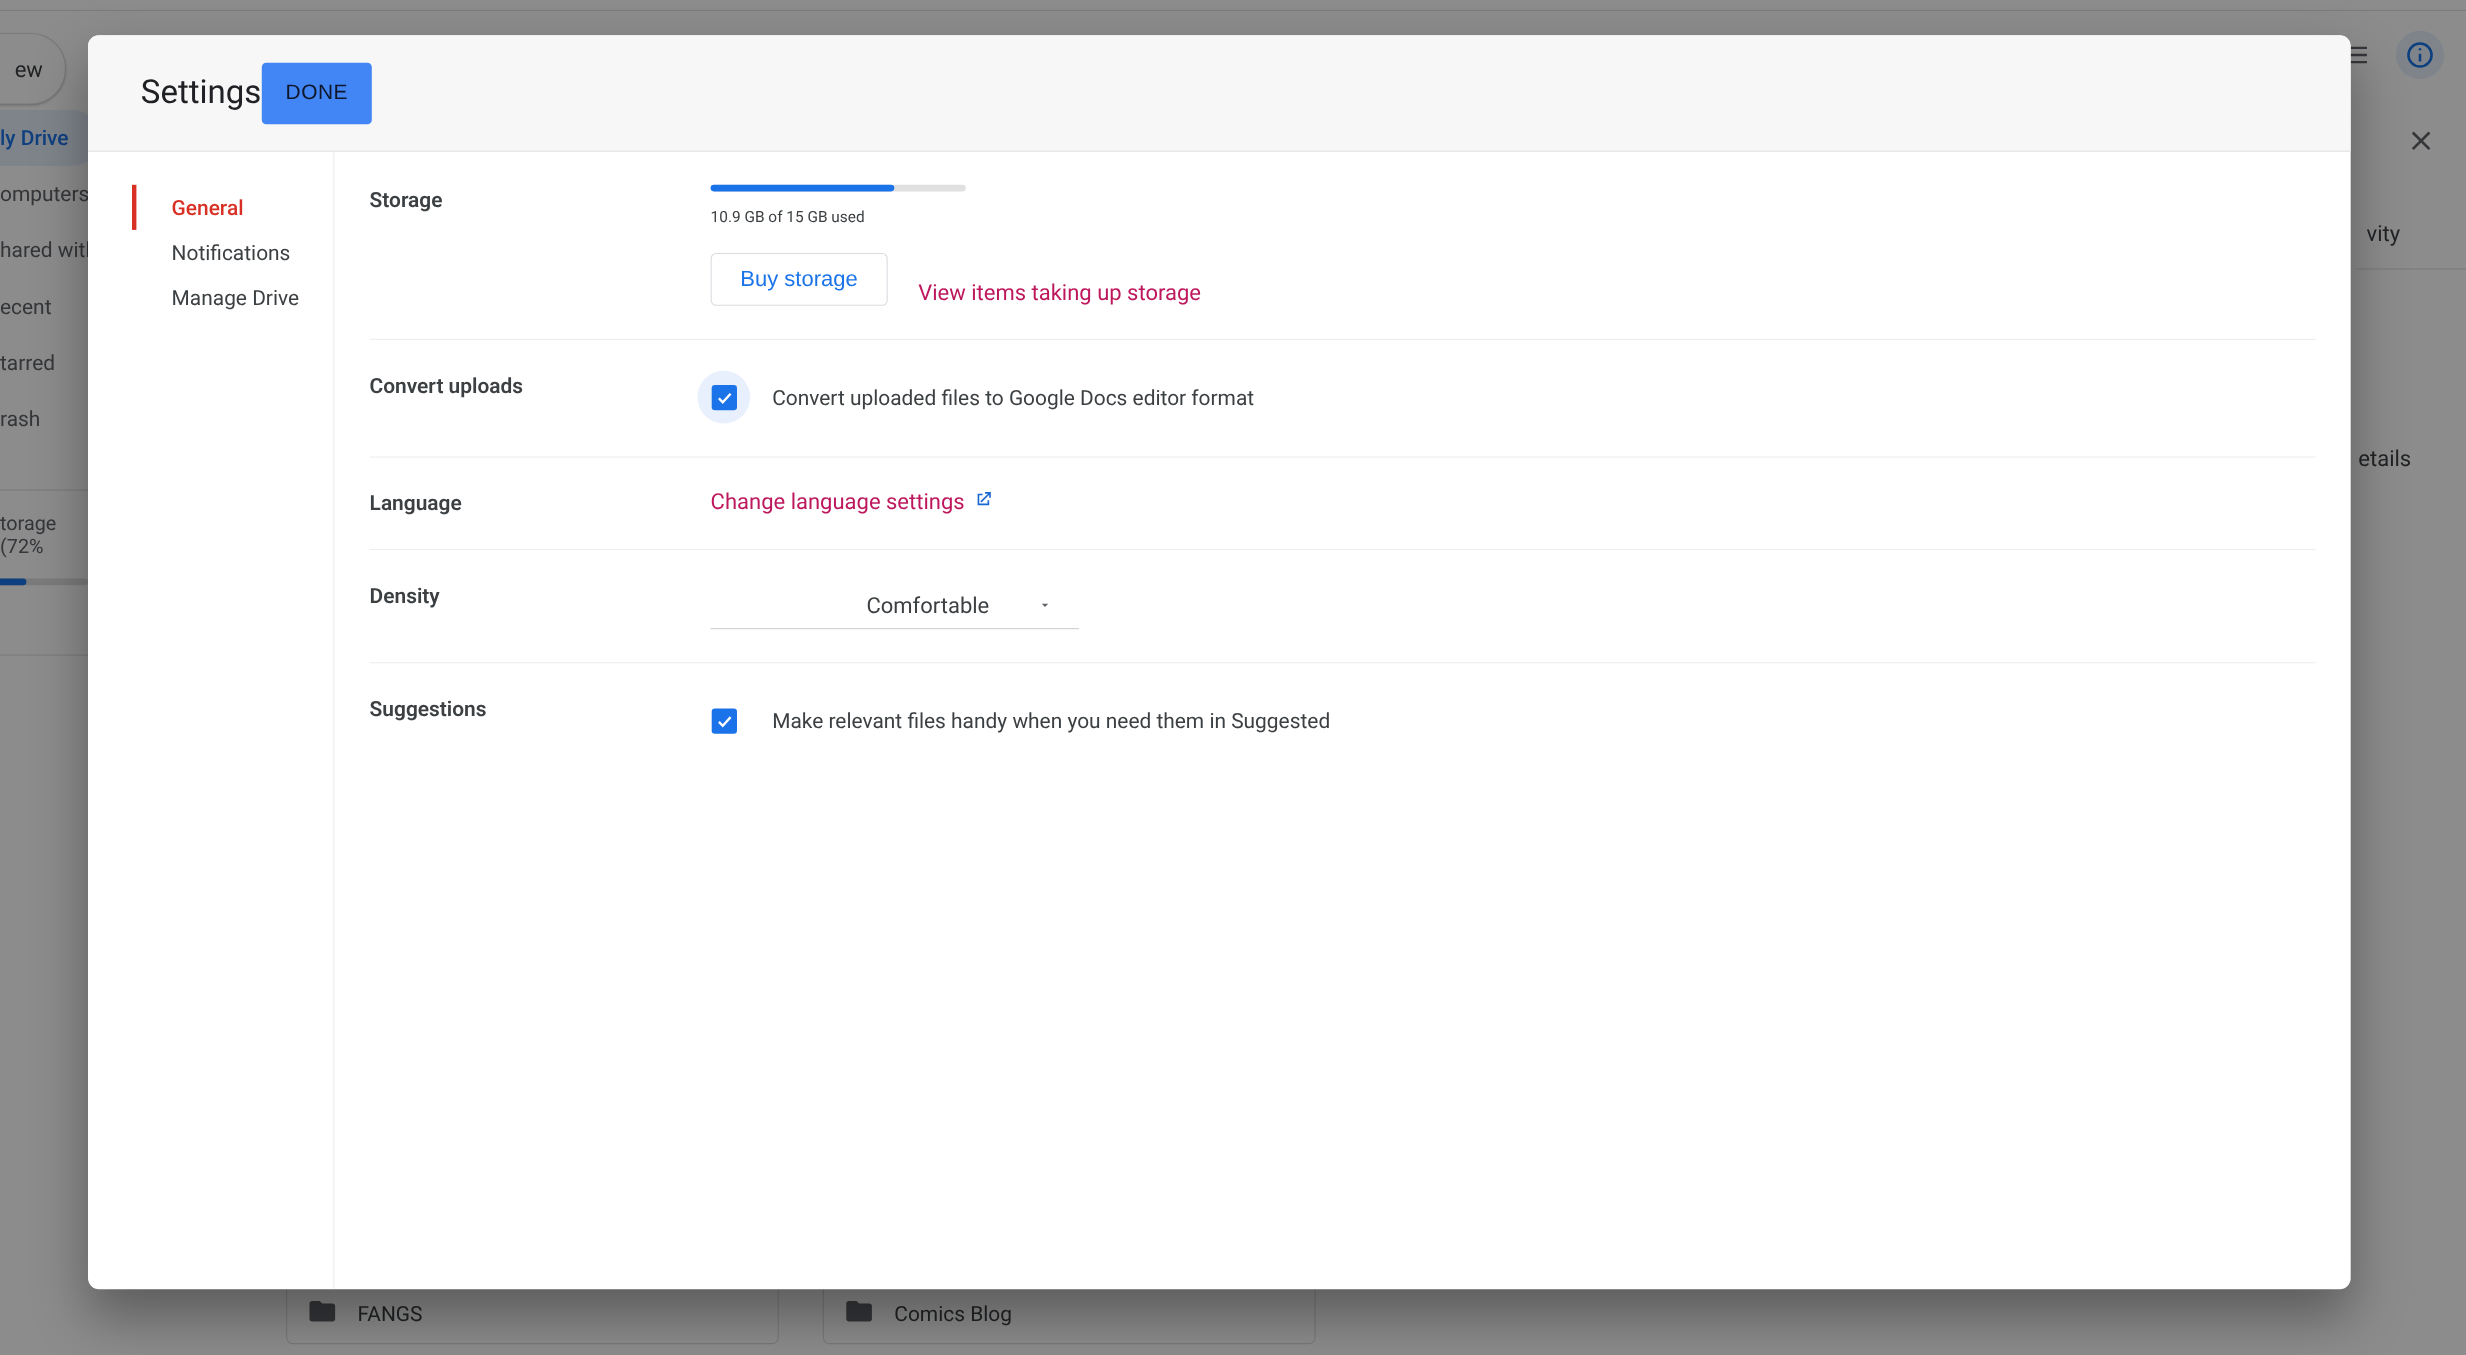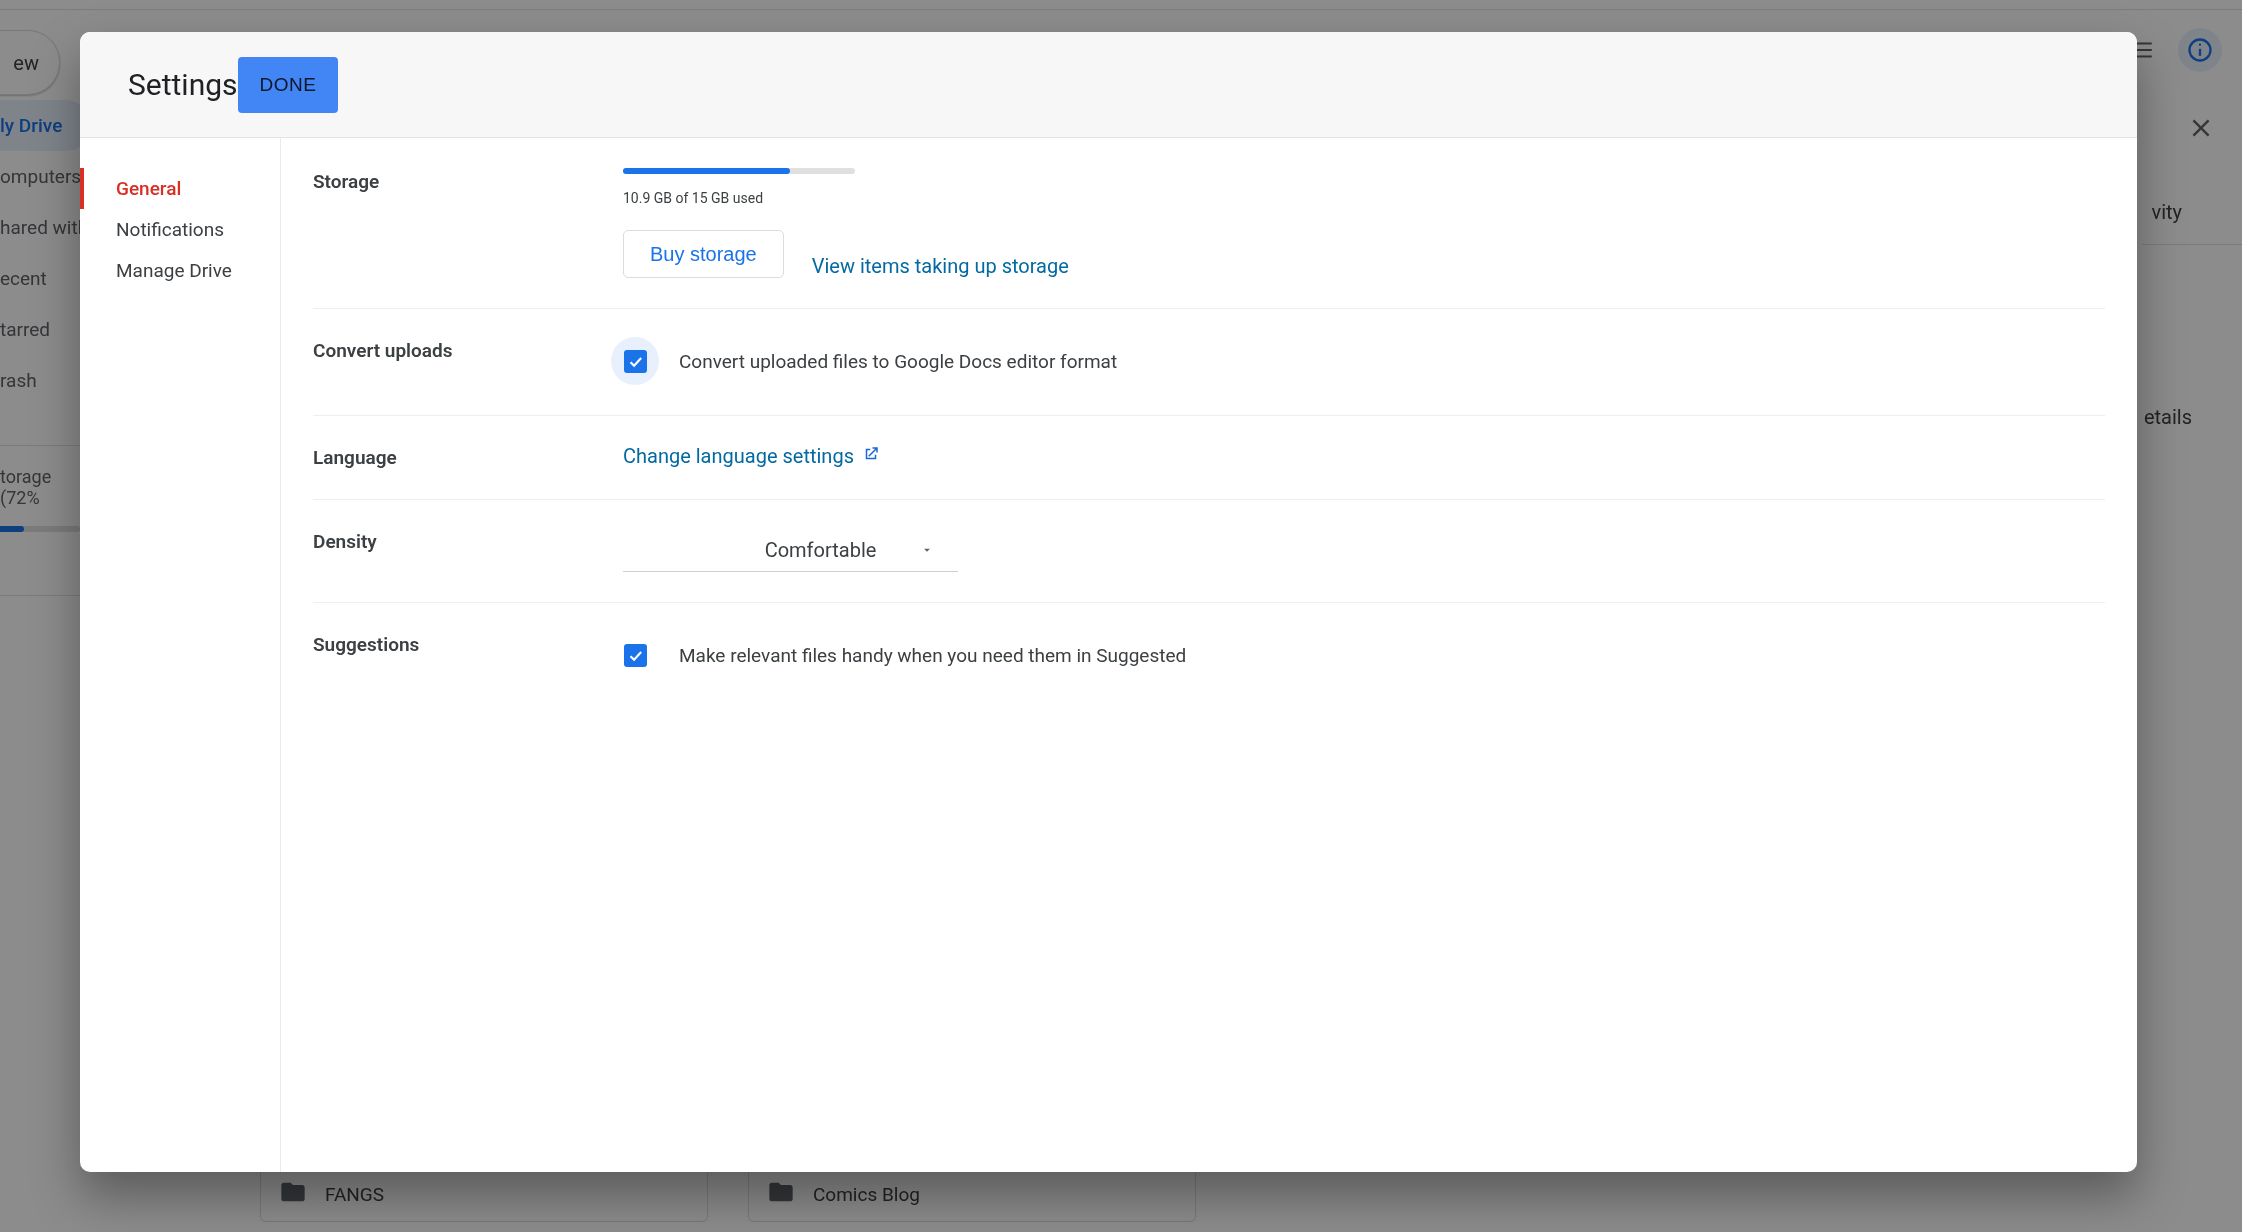--- a/index.html
+++ b/index.html
@@ -105,22 +105,23 @@
     border: none; border-radius: 4px;
     padding: 0 22px; height: 56px;
     font-size: 19px; font-weight: 500; letter-spacing: 0.5px;
     cursor: pointer;
   }
 
   .modal-body {
     flex: 1; display: flex; min-height: 0;
   }
   .modal-nav {
-    width: 201px; border-right: 1px solid #eaeaea;
+    width: 224px; border-right: 1px solid #eaeaea;
     padding-top: 30px;
+    padding-left: 40px;
   }
   .modal-nav-item {
     padding: 9px 0 9px 32px;
     font-size: 19px; color: #3c4043;
     cursor: pointer;
     border-left: 4px solid transparent;
   }
   .modal-nav-item.selected {
     color: #d93025; font-weight: 500;
     border-left-color: #d93025;
@@ -150,21 +151,21 @@
     position:absolute; left:0; top:0; height:100%; width:72%;
     background:#1a73e8; border-radius:3px;
   }
   .storage-text { font-size: 14px; margin-bottom: 24px; }
   .storage-actions { display:flex; align-items:flex-end; gap:28px; }
   .outline-btn {
     border:1px solid #dadce0; background:#fff; color:#1a73e8;
     border-radius:5px; height:48px; padding:0 26px;
     font-size:20px; cursor:pointer;
   }
-  .link-text { color:#0369a1; font-size:20px; cursor:pointer; }
+  .link-text { color:#be185d; font-size:20px; cursor:pointer; }
   .link-text.ext { display:inline-flex; gap:8px; }
 
   
   .check-row {
     display:flex; align-items:center; gap:20px;
   }
   .check-wrap {
     width:48px; height:48px; border-radius:50%; display:flex; align-items:center; justify-content:center;
     margin-left:-12px;
   }

